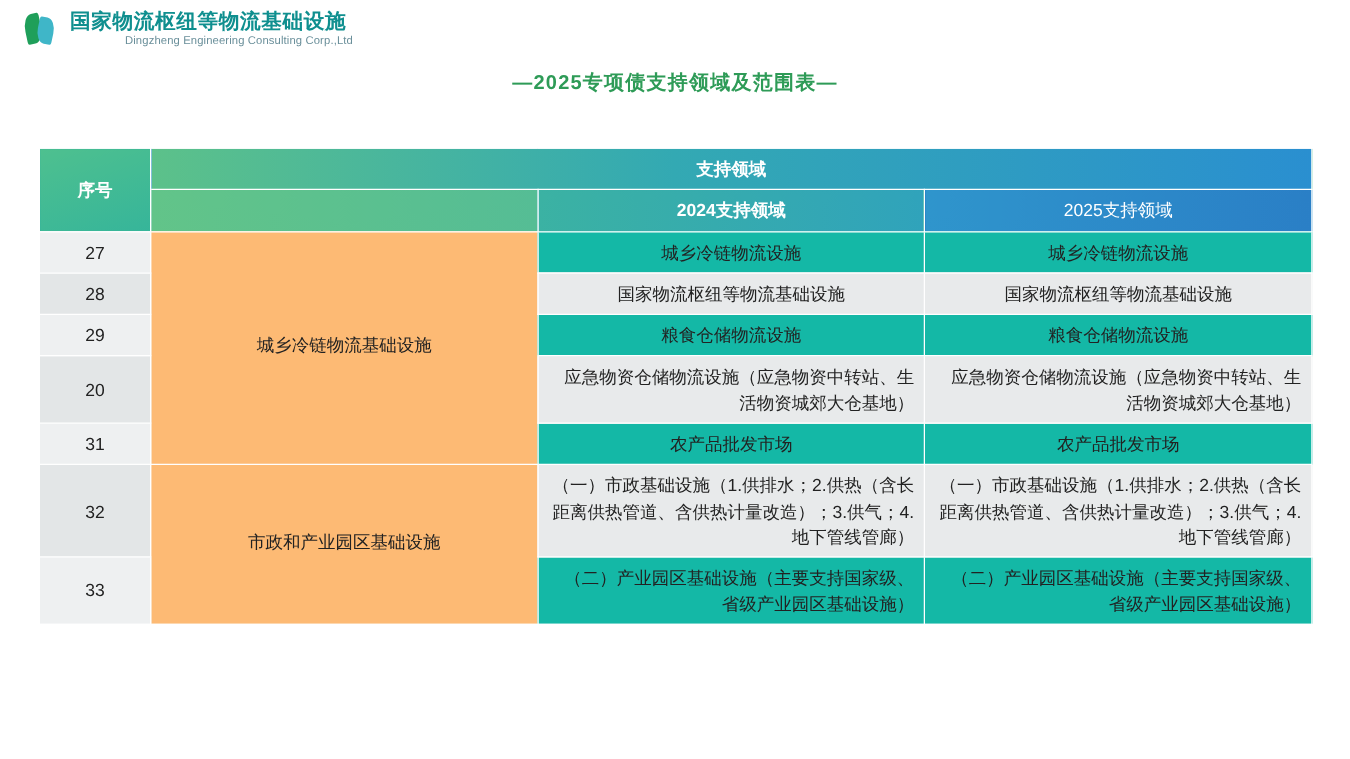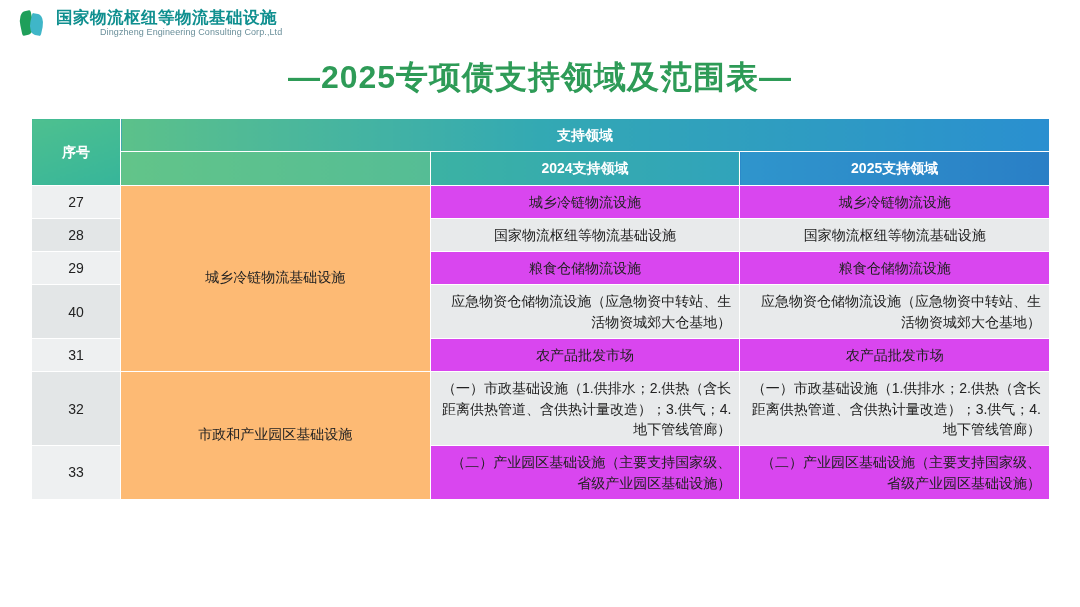--- a/index.html
+++ b/index.html
@@ -65,21 +65,21 @@
     margin-left: 44px;
   }
 
   
   .doc-title {
     position: absolute;
     top: 56px;
     left: 0;
     width: 100%;
     text-align: center;
-    font-size: 32px;
+    font-size: 16px;
     font-weight: bold;
     color: #2e9b57;
     letter-spacing: 1px;
   }
 
   
   .table-wrap {
     position: absolute;
     top: 118px;
     left: 31px;
@@ -119,41 +119,41 @@
   .hdr-2024 {
     background: linear-gradient(90deg, #3bb2a3 0%, #30a3bb 100%);
     color: #ffffff;
     font-size: 19px;
     font-weight: bold;
   }
   .hdr-2025 {
     background: linear-gradient(90deg, #2f95cc 0%, #2a7fc6 100%);
     color: #ffffff;
     font-size: 19px;
-    font-weight: bold;
+    font-weight: normal;
   }
 
   
   td.seq {
     background: #eef0f1;
     color: #222;
     font-size: 15px;
     border: 1px solid #ffffff;
   }
   td.seq.alt {
     background: #e3e6e7;
   }
   td.group {
     background: #fdba74;
     font-size: 13.5px;
     line-height: 1.5;
     font-family: Liberation Serif, serif;
   }
   td.cell {
-    background: #d946ef;
+    background: #14b8a6;
     text-align: center;
   }
   td.cell.alt {
     background: #e8eaeb;
   }
   td.cell.left {
     text-align: right;
   }
   .col-2024 { width: 366px; }
   .col-2025 { width: 468px; }
@@ -197,21 +197,21 @@
         <td class="seq alt">28</td>
         <td class="cell alt">国家物流枢纽等物流基础设施</td>
         <td class="cell alt">国家物流枢纽等物流基础设施</td>
       </tr>
       <tr>
         <td class="seq">29</td>
         <td class="cell">粮食仓储物流设施</td>
         <td class="cell">粮食仓储物流设施</td>
       </tr>
       <tr>
-        <td class="seq alt">40</td>
+        <td class="seq alt">20</td>
         <td class="cell alt left">应急物资仓储物流设施（应急物资中转站、生活物资城郊大仓基地）</td>
         <td class="cell alt left">应急物资仓储物流设施（应急物资中转站、生活物资城郊大仓基地）</td>
       </tr>
       <tr>
         <td class="seq">31</td>
         <td class="cell">农产品批发市场</td>
         <td class="cell">农产品批发市场</td>
       </tr>
 
       <tr>

